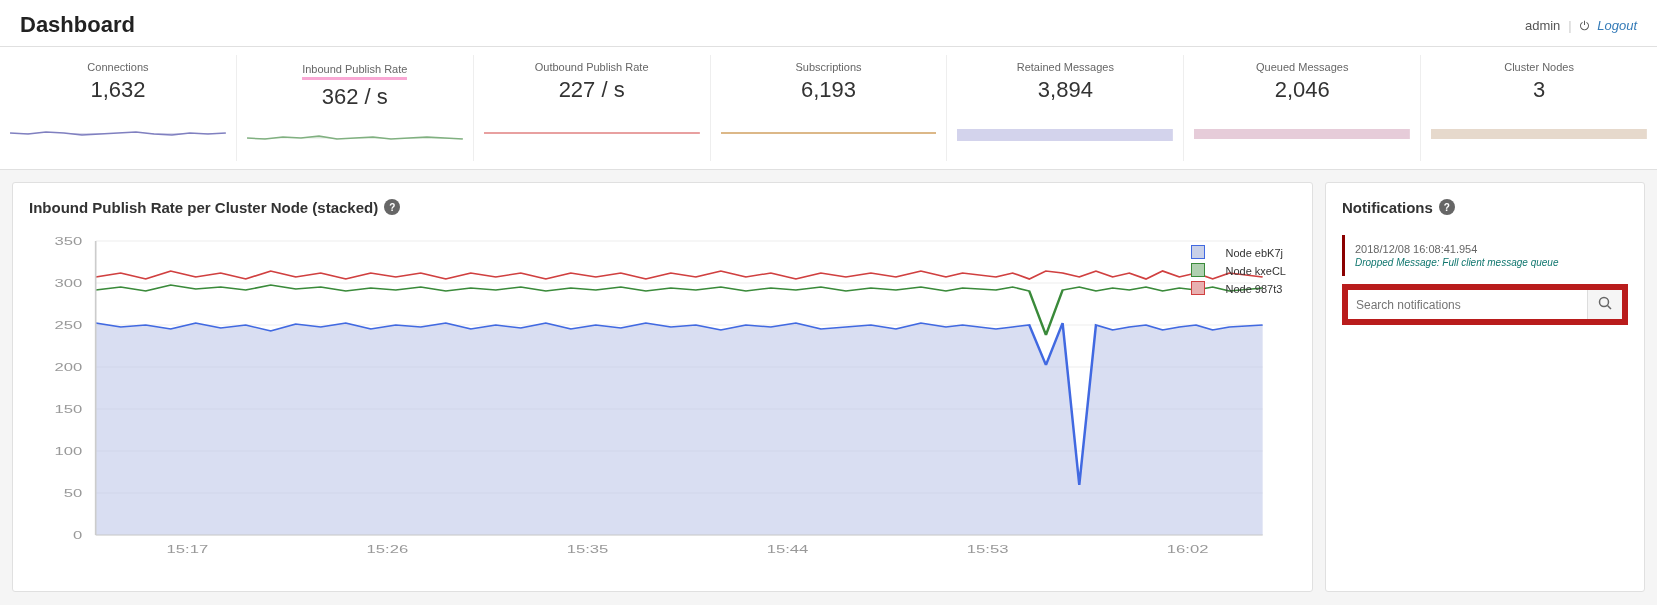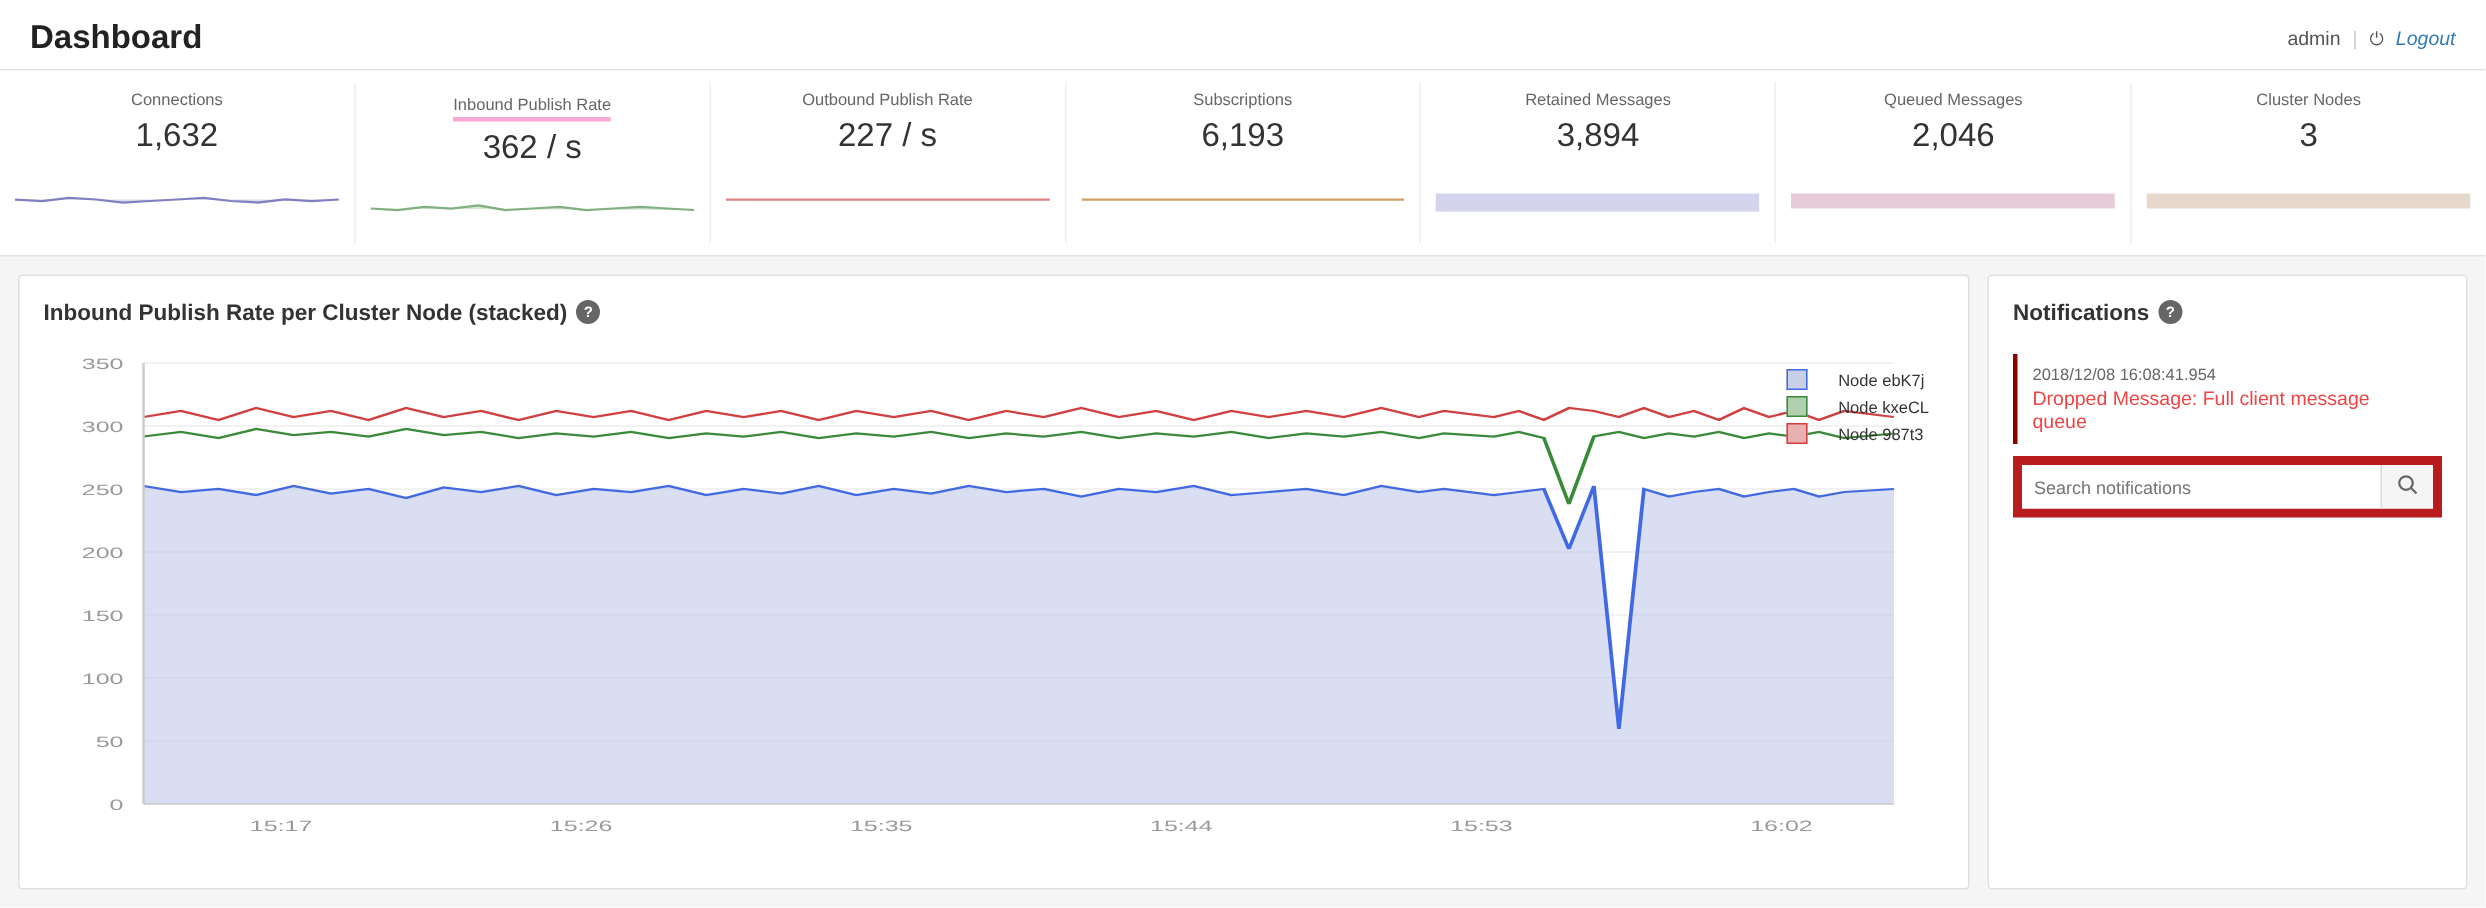--- a/index.html
+++ b/index.html
@@ -28,21 +28,21 @@
     
     .chart-area { position: relative; height: 340px; }
     .chart-svg { width: 100%; height: 100%; }
     
     .legend { display: flex; flex-direction: column; gap: 4px; position: absolute; right: 10px; top: 10px; }
     .legend-item { display: flex; align-items: flex-end; gap: 20px; font-size: 11px; }
     .legend-color { width: 14px; height: 14px; border: 1px solid; }
     
     .notification-item { border-left: 3px solid #8b0000; padding: 8px 10px; background: #fff; margin-bottom: 8px; }
     .notification-timestamp { font-size: 11px; color: #666; margin-bottom: 2px; }
-    .notification-message { font-size: 13px; color: #ef4444; }
+    .notification-message { font-size: 10px; color: #0f766e; font-style: italic; }
     
     .notification-search { display: flex; align-items: stretch; border: 6px solid #b91c1c; margin-top: 8px; }
     .notification-search-input { flex: 1; border: none; padding: 6px 8px; font-size: 12px; outline: none; }
     .notification-search-btn { background: #f5f5f5; border: none; border-left: 1px solid #ddd; padding: 6px 10px; cursor: pointer; }
     
     .y-axis-label { font-size: 10px; fill: #999; }
     .x-axis-label { font-size: 10px; fill: #999; }
     .grid-line { stroke: #eee; stroke-width: 1; }
   </style>
 </head>

